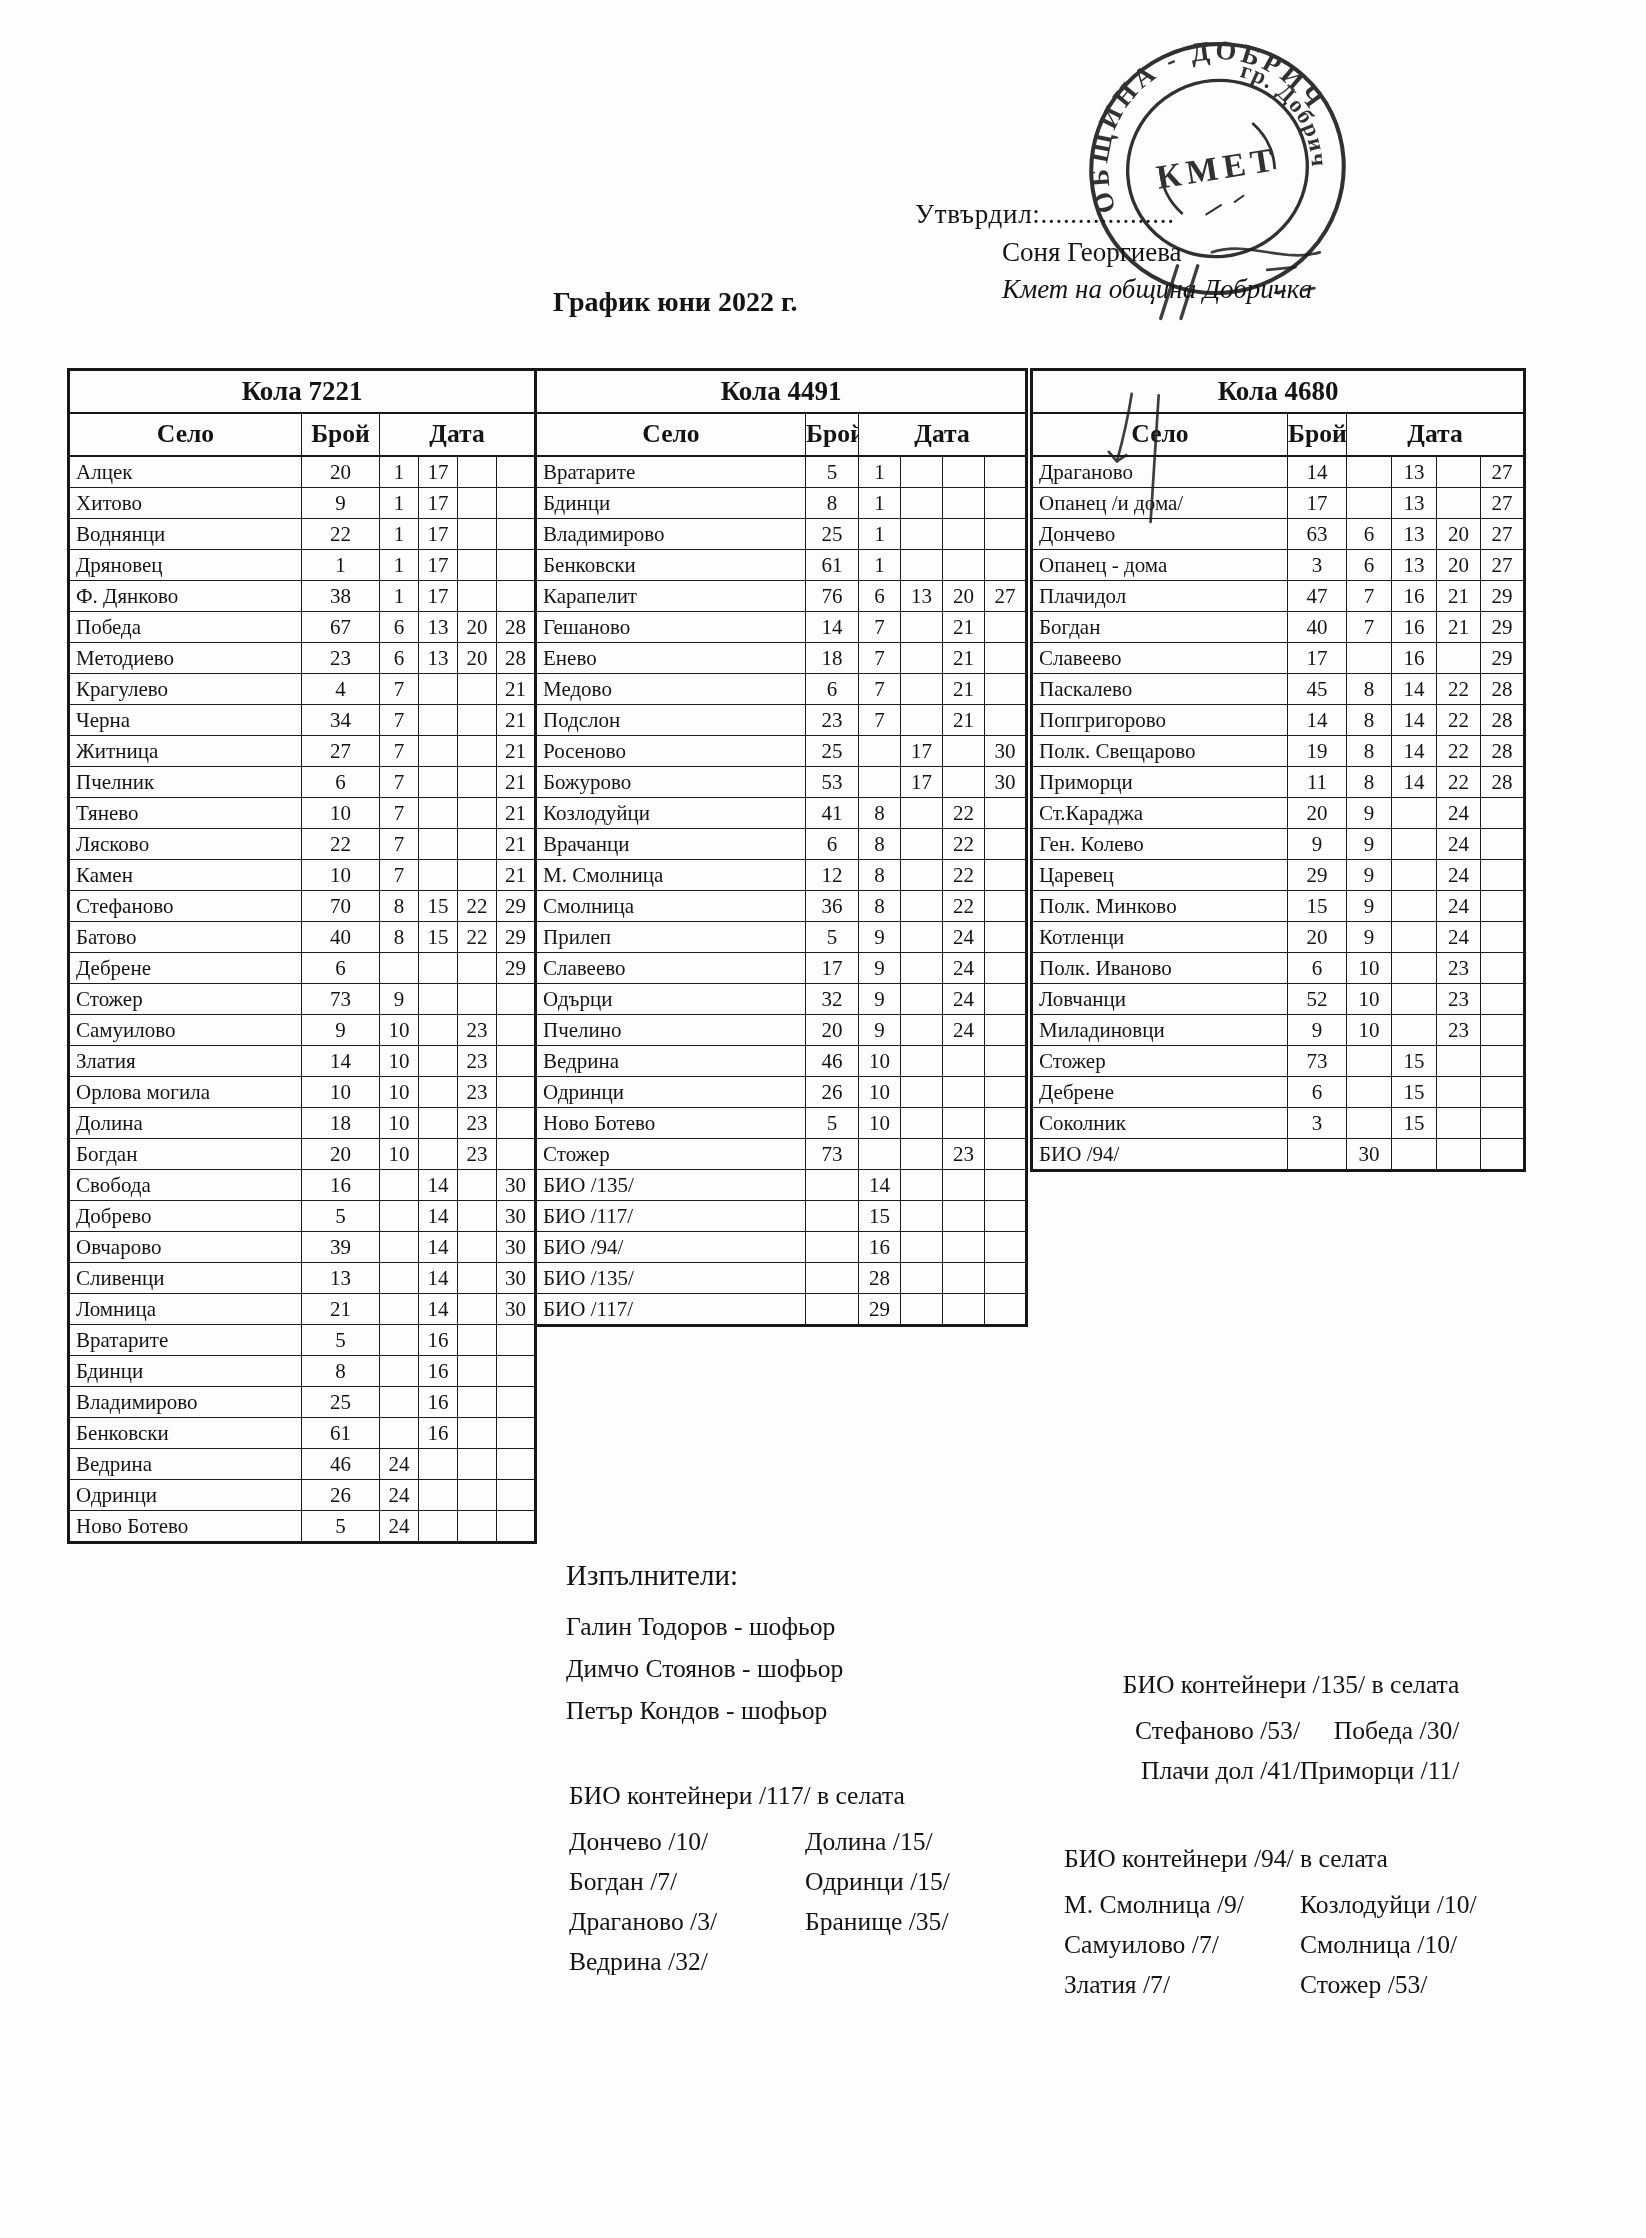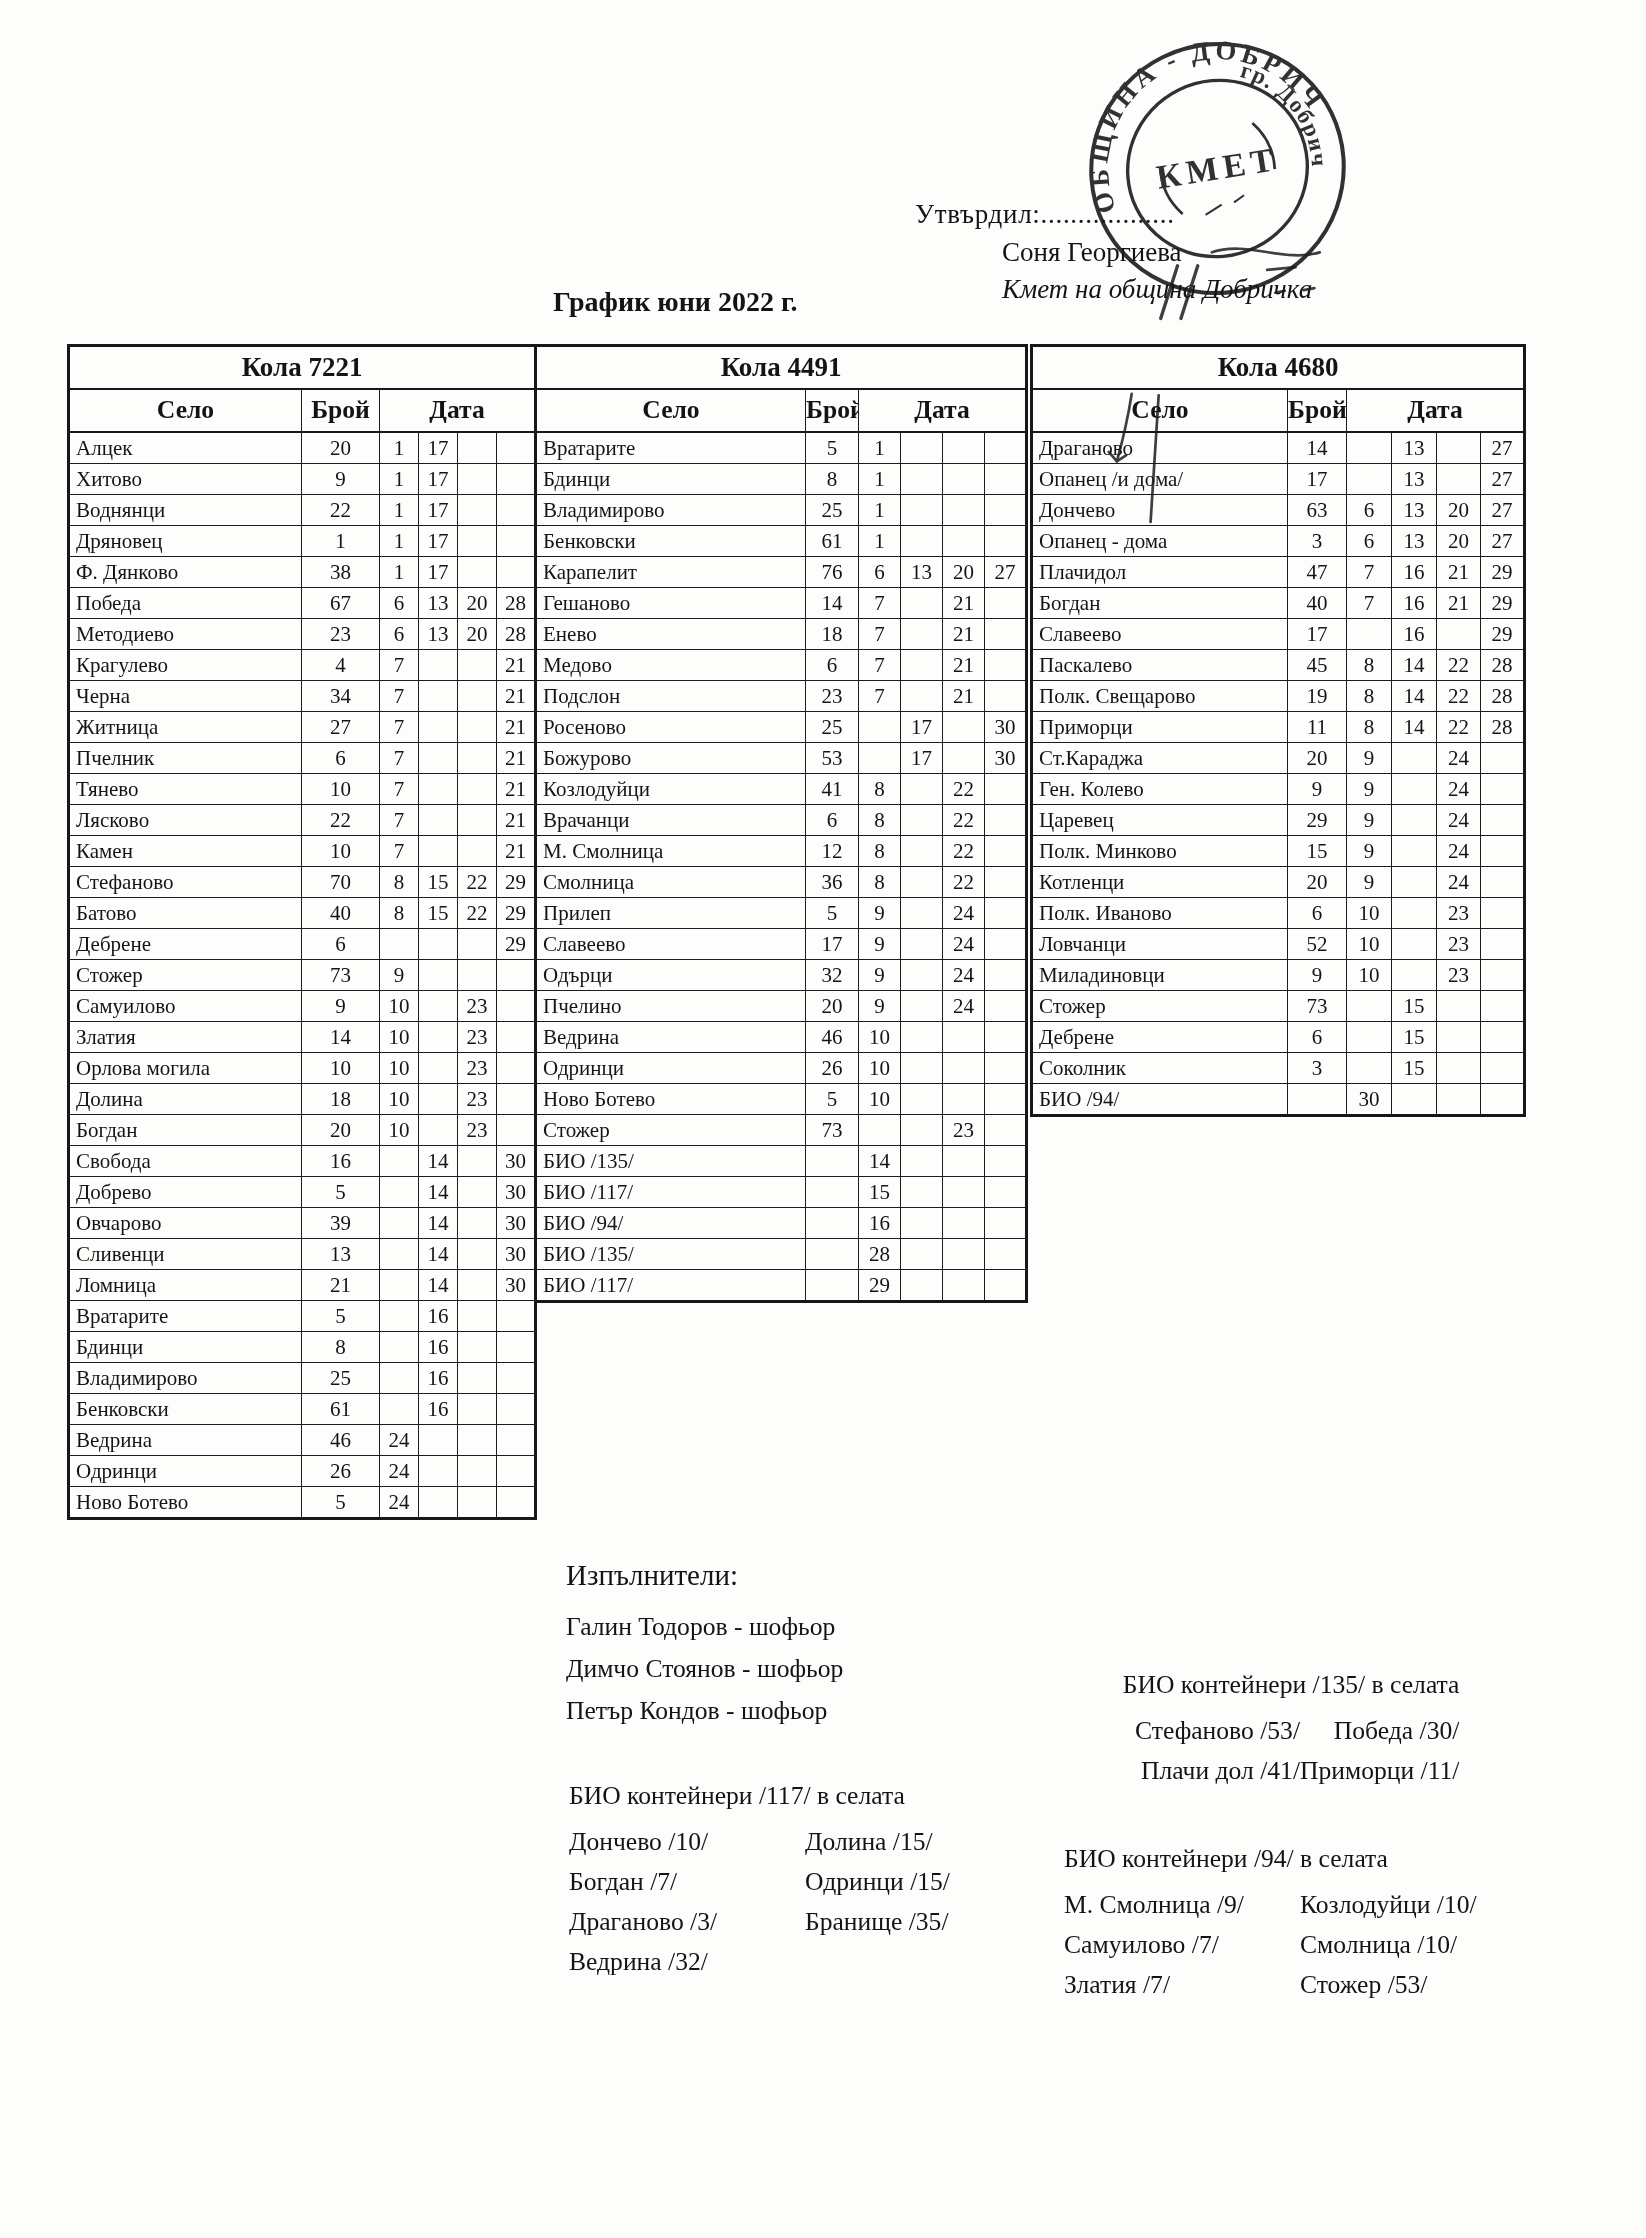--- a/index.html
+++ b/index.html
@@ -7,21 +7,21 @@
     position:relative;width:1646px;height:2239px;background:#fdfdfc;
     font-family:"Liberation Serif","DejaVu Serif",serif;color:#141414;overflow:hidden;
   }
   .abs{position:absolute;white-space:nowrap;}
   .doc-title{font-size:28px;font-weight:bold;}
   .approve-label{font-size:27px;letter-spacing:0.7px;}
   .approve-name{font-size:27px;}
   .approve-role{font-size:27px;font-style:italic;}
   table.sched{
     position:absolute;border-collapse:collapse;table-layout:fixed;
-    border:3.4px solid #171717;background:transparent;
+    border:3.4px solid #171717;background:transparent;margin-top:24px;
   }
   table.sched th,table.sched td{
     border:1.7px solid #1c1c1c;overflow:hidden;white-space:nowrap;
     text-align:center;vertical-align:middle;padding:0;line-height:1.05;
   }
   table.sched tr.band th{height:41px;font-size:27px;font-weight:bold;border-bottom:2.7px solid #171717;}
   table.sched tr.cols th{height:41px;font-size:25.6px;font-weight:bold;border-bottom:2.7px solid #171717;}
   table.sched td{height:30px;font-size:21px;}
   table.sched td.village{text-align:left;padding-left:6px;}
   .execs .h{font-size:29px;margin-bottom:13.5px;}
@@ -695,20 +695,28 @@
         </tr>
         <tr>
           <td class="village">Паскалево</td>
           <td class="num">45</td>
           <td class="num">8</td>
           <td class="num">14</td>
           <td class="num">22</td>
           <td class="num">28</td>
         </tr>
         <tr>
+          <td class="village">Попгригорово</td>
+          <td class="num">14</td>
+          <td class="num">8</td>
+          <td class="num">14</td>
+          <td class="num">22</td>
+          <td class="num">28</td>
+        </tr>
+        <tr>
           <td class="village">Полк. Свещарово</td>
           <td class="num">19</td>
           <td class="num">8</td>
           <td class="num">14</td>
           <td class="num">22</td>
           <td class="num">28</td>
         </tr>
         <tr>
           <td class="village">Приморци</td>
           <td class="num">11</td>

